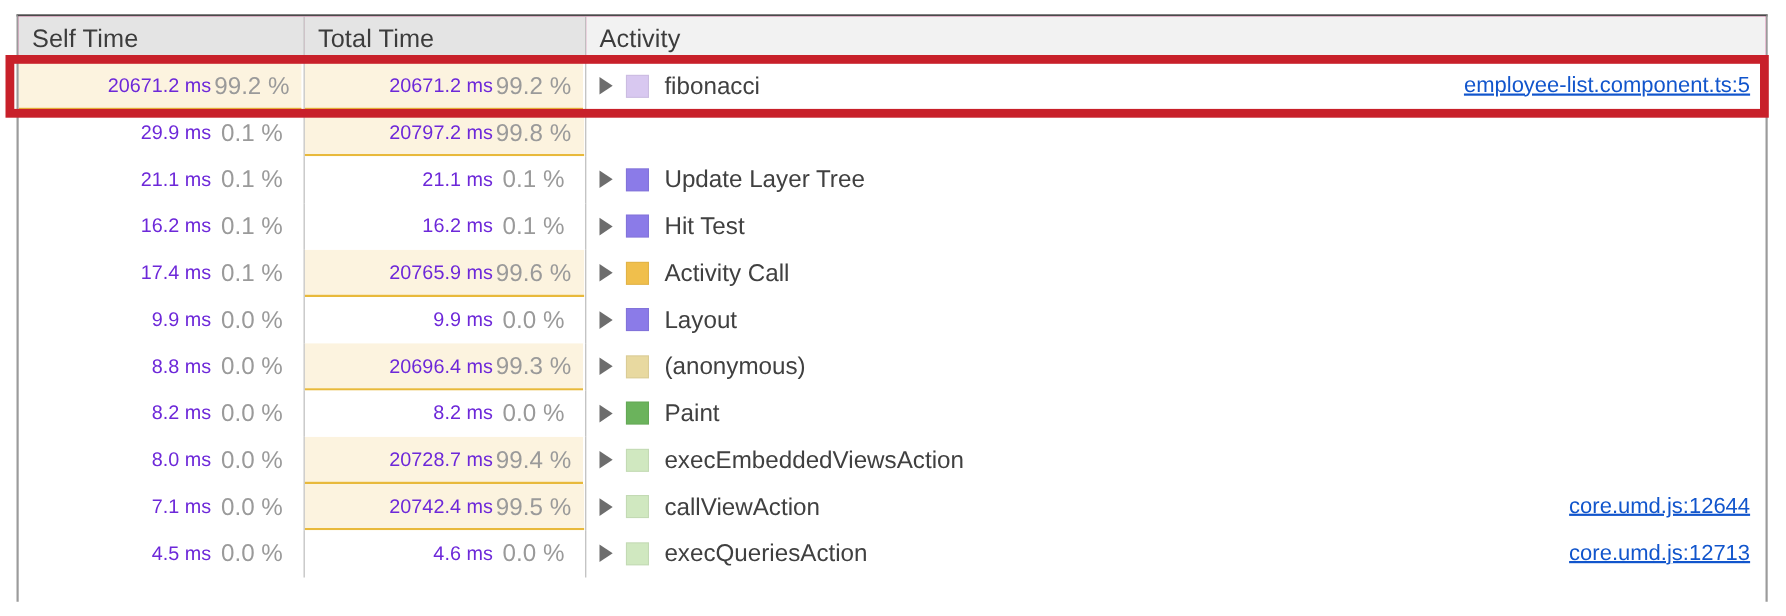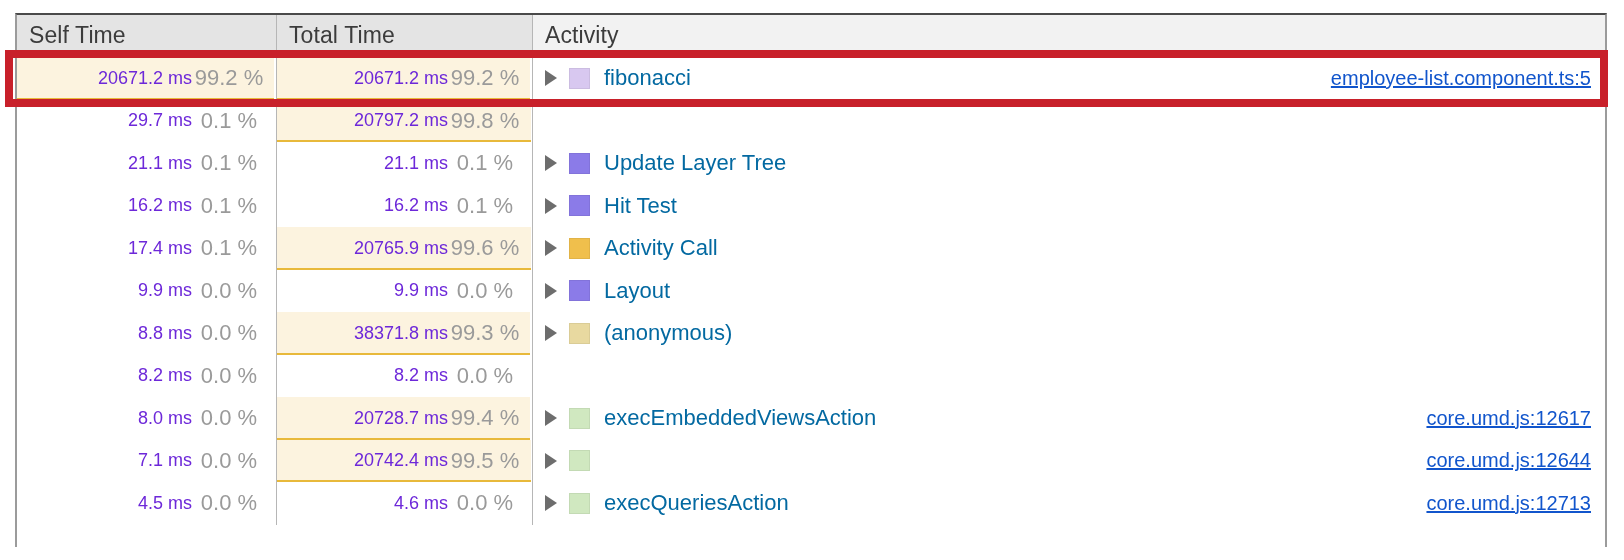--- a/index.html
+++ b/index.html
@@ -125,21 +125,21 @@
     width: 21px;
     height: 21px;
     flex: 0 0 auto;
     margin-right: 14px;
     border: 1px solid rgba(0,0,0,0.06);
     box-sizing: border-box;
   }
 
   .act-name {
     font-size: 22px;
-    color: #0369a1;
+    color: #404040;
     white-space: nowrap;
     flex: 0 0 auto;
   }
 
   .spacer { flex: 1 1 auto; }
 
   .src-link {
     font-size: 20px;
     color: #1155cc;
     text-decoration: underline;
@@ -199,21 +199,21 @@
           <div class="tri"></div>
           <div class="swatch" style="background: rgb(216, 200, 240);"></div>
           <span class="act-name">fibonacci</span>
           <div class="spacer"></div>
           <span class="src-link">employee-list.component.ts:5</span>
         </div>
       </div>
       <div class="trow">
         <div class="cell-self">
           <div class="num-wrap">
-            <span class="ms">29.7 ms</span>
+            <span class="ms">29.9 ms</span>
             <span class="pct">0.1 %</span>
           </div>
         </div>
         <div class="cell-total">
           <div class="bar" style="width: 99.8%;"></div>
           <div class="num-wrap">
             <span class="ms">20797.2 ms</span>
             <span class="pct">99.8 %</span>
           </div>
         </div>
@@ -306,21 +306,21 @@
       <div class="trow">
         <div class="cell-self">
           <div class="num-wrap">
             <span class="ms">8.8 ms</span>
             <span class="pct">0.0 %</span>
           </div>
         </div>
         <div class="cell-total">
           <div class="bar" style="width: 99.3%;"></div>
           <div class="num-wrap">
-            <span class="ms">38371.8 ms</span>
+            <span class="ms">20696.4 ms</span>
             <span class="pct">99.3 %</span>
           </div>
         </div>
         <div class="cell-act">
           <div class="tri"></div>
           <div class="swatch" style="background: rgb(232, 217, 160);"></div>
           <span class="act-name">(anonymous)</span>
           <div class="spacer"></div>
         </div>
       </div>
@@ -330,60 +330,67 @@
             <span class="ms">8.2 ms</span>
             <span class="pct">0.0 %</span>
           </div>
         </div>
         <div class="cell-total">
           <div class="num-wrap">
             <span class="ms">8.2 ms</span>
             <span class="pct">0.0 %</span>
           </div>
         </div>
+        <div class="cell-act">
+          <div class="tri"></div>
+          <div class="swatch" style="background: rgb(107, 179, 92);"></div>
+          <span class="act-name">Paint</span>
+          <div class="spacer"></div>
+          <span class="src-link empty"></span>
+        </div>
       </div>
       <div class="trow">
         <div class="cell-self">
           <div class="num-wrap">
             <span class="ms">8.0 ms</span>
             <span class="pct">0.0 %</span>
           </div>
         </div>
         <div class="cell-total">
           <div class="bar" style="width: 99.4%;"></div>
           <div class="num-wrap">
             <span class="ms">20728.7 ms</span>
             <span class="pct">99.4 %</span>
           </div>
         </div>
         <div class="cell-act">
           <div class="tri"></div>
           <div class="swatch" style="background: rgb(208, 232, 192);"></div>
           <span class="act-name">execEmbeddedViewsAction</span>
           <div class="spacer"></div>
-          <span class="src-link">core.umd.js:12617</span>
         </div>
       </div>
       <div class="trow">
         <div class="cell-self">
           <div class="num-wrap">
             <span class="ms">7.1 ms</span>
             <span class="pct">0.0 %</span>
           </div>
         </div>
         <div class="cell-total">
           <div class="bar" style="width: 99.5%;"></div>
           <div class="num-wrap">
             <span class="ms">20742.4 ms</span>
             <span class="pct">99.5 %</span>
           </div>
         </div>
         <div class="cell-act">
           <div class="tri"></div>
           <div class="swatch" style="background: rgb(208, 232, 192);"></div>
+          <span class="act-name">callViewAction</span>
           <div class="spacer"></div>
           <span class="src-link">core.umd.js:12644</span>
         </div>
       </div>
       <div class="trow">
         <div class="cell-self">
           <div class="num-wrap">
             <span class="ms">4.5 ms</span>
             <span class="pct">0.0 %</span>
           </div>

